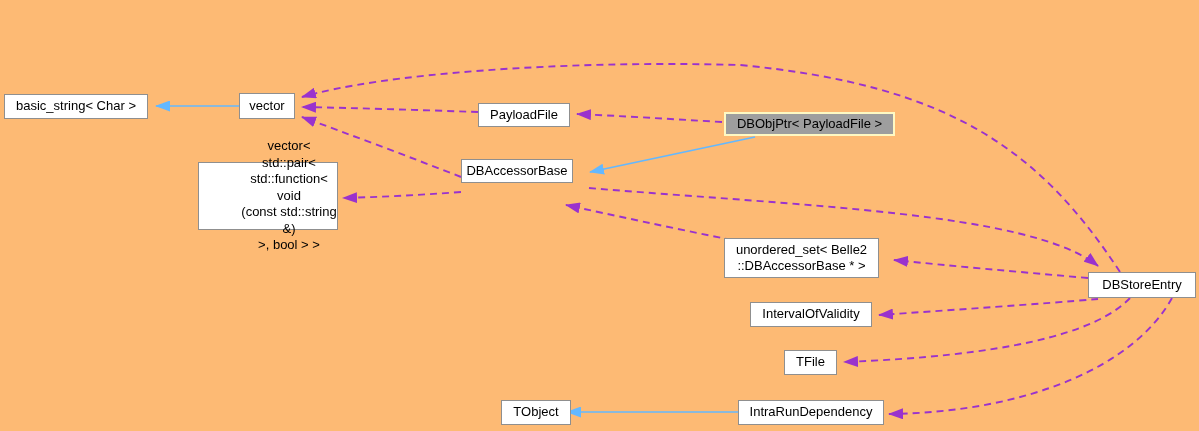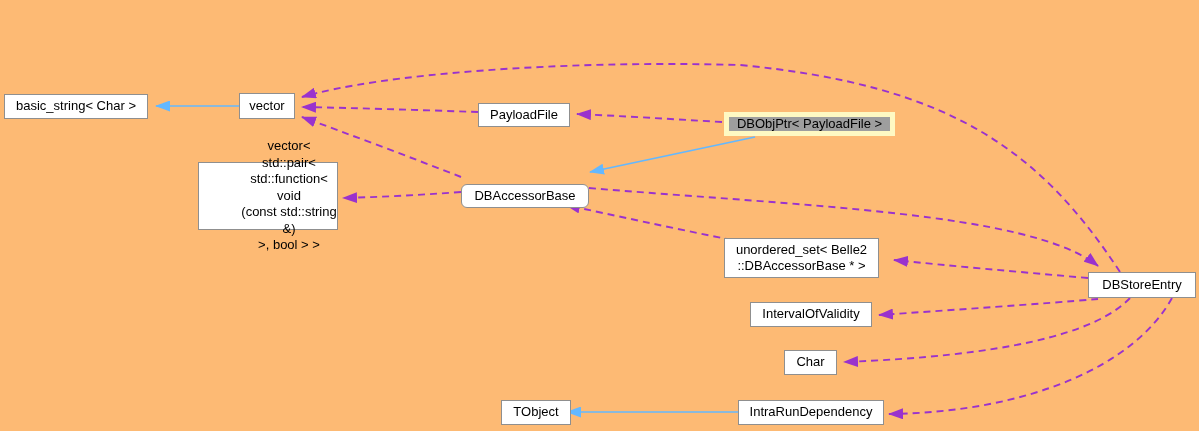--- a/index.html
+++ b/index.html
@@ -8,28 +8,28 @@
     font-family:"Liberation Sans",sans-serif;overflow:hidden;
   }
   #edge-svg{position:absolute;left:0;top:0;width:100%;height:100%;}
   .node{
     position:absolute;box-sizing:border-box;background:#fff;
     border:1px solid #8f8f8f;color:#000;
     display:flex;align-items:center;justify-content:center;
     text-align:center;font-size:13px;line-height:16.5px;
     white-space:pre-line;cursor:pointer;z-index:2;
   }
-  .node.focus{background:#9e9e9e;border:5px solid #fef9c3;cursor:default;}
+  .node.focus{background:#9e9e9e;border:2px solid #fef9c3;cursor:default;}
   
   #node-basic_string        {left:4px;   top:94px;  width:144px; height:25px;}
   #node-string              {left:239px; top:93px;  width:56px;  height:26px;}
   #node-payload_file        {left:478px; top:103px; width:92px;  height:24px;}
   #node-dbobjptr            {left:724px; top:112px; width:171px; height:24px;}
   #node-vector_pair         {left:198px; top:162px; width:140px; height:68px;padding-left:42px;}
-  #node-dbaccessor_base     {left:461px; top:184px; width:128px; height:24px;border-radius:6px;}
+  #node-dbaccessor_base     {left:461px; top:159px; width:112px; height:24px;}
   #node-unordered_set       {left:724px; top:238px; width:155px; height:40px;}
   #node-interval_of_validity{left:750px; top:302px; width:122px; height:25px;}
   #node-tfile               {left:784px; top:350px; width:53px;  height:25px;}
   #node-tobject             {left:501px; top:400px; width:70px;  height:25px;}
   #node-intra_run_dependency{left:738px; top:400px; width:146px; height:25px;}
   #node-dbstore_entry       {left:1088px;top:272px; width:108px; height:26px;}
 </style>
 </head>
 <body>
 
@@ -75,21 +75,21 @@
 (const std::string &amp;)
 &gt;, bool &gt; &gt;</div>
 
   <div class="node" id="node-dbaccessor_base">DBAccessorBase</div>
 
   <div class="node" id="node-unordered_set">unordered_set&lt; Belle2
 ::DBAccessorBase * &gt;</div>
 
   <div class="node" id="node-interval_of_validity">IntervalOfValidity</div>
 
-  <div class="node" id="node-tfile">Char</div>
+  <div class="node" id="node-tfile">TFile</div>
 
   <div class="node" id="node-tobject">TObject</div>
 
   <div class="node" id="node-intra_run_dependency">IntraRunDependency</div>
 
   <div class="node" id="node-dbstore_entry">DBStoreEntry</div>
 
 </div>
 
 </body></html>

